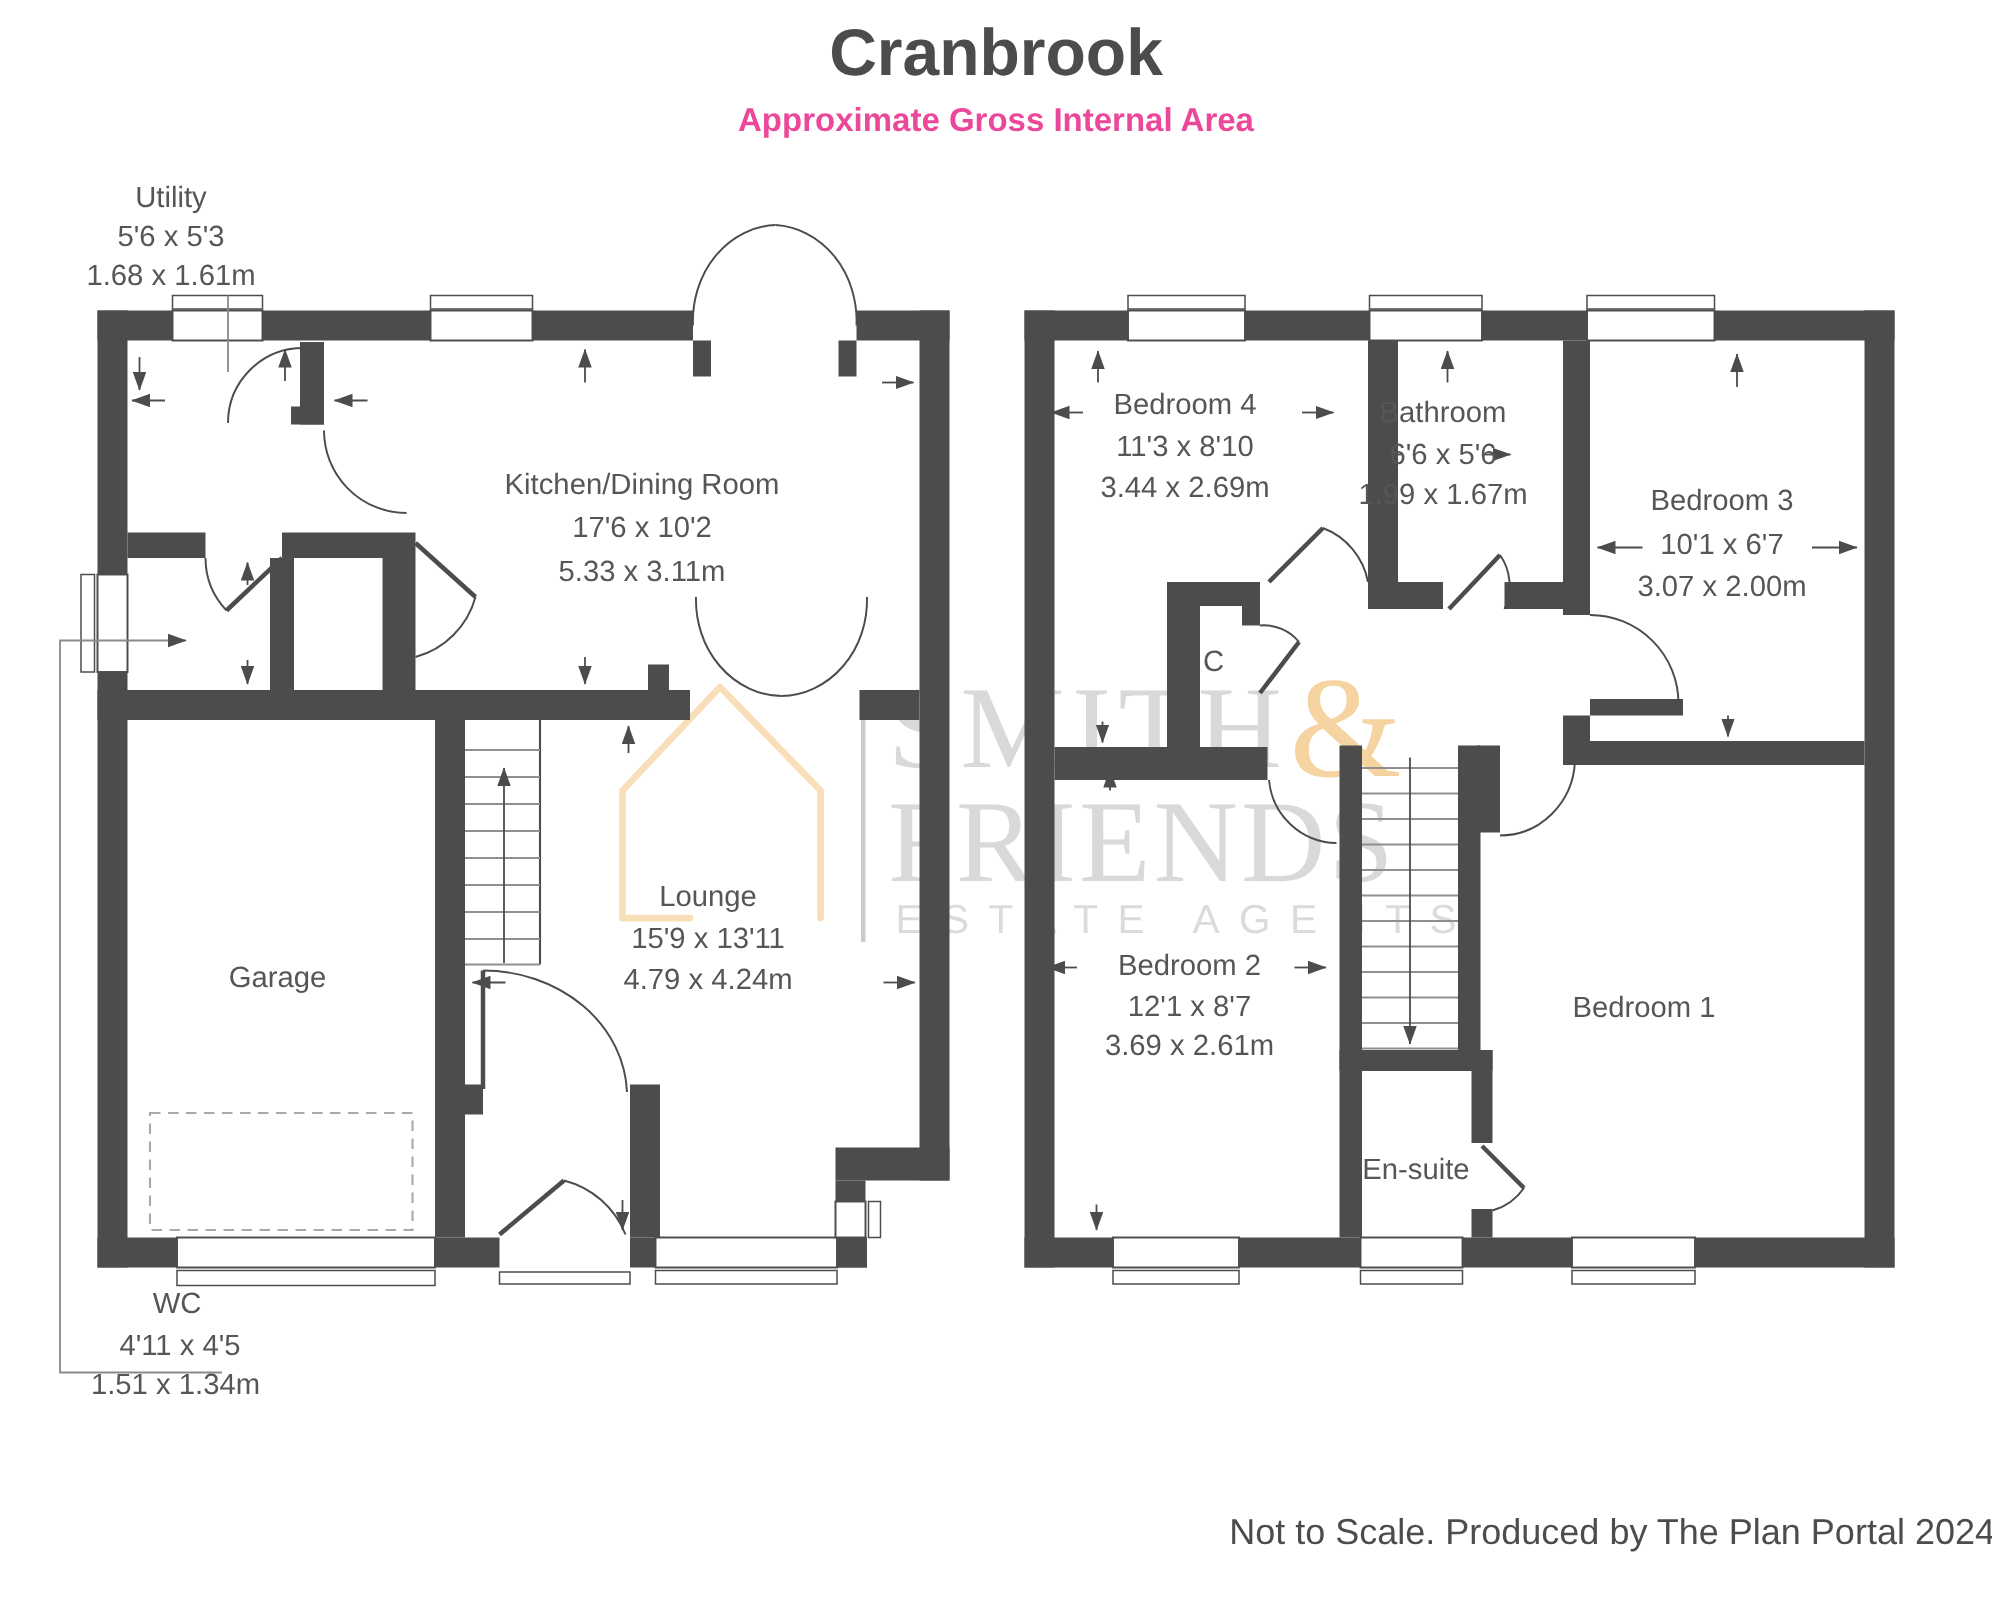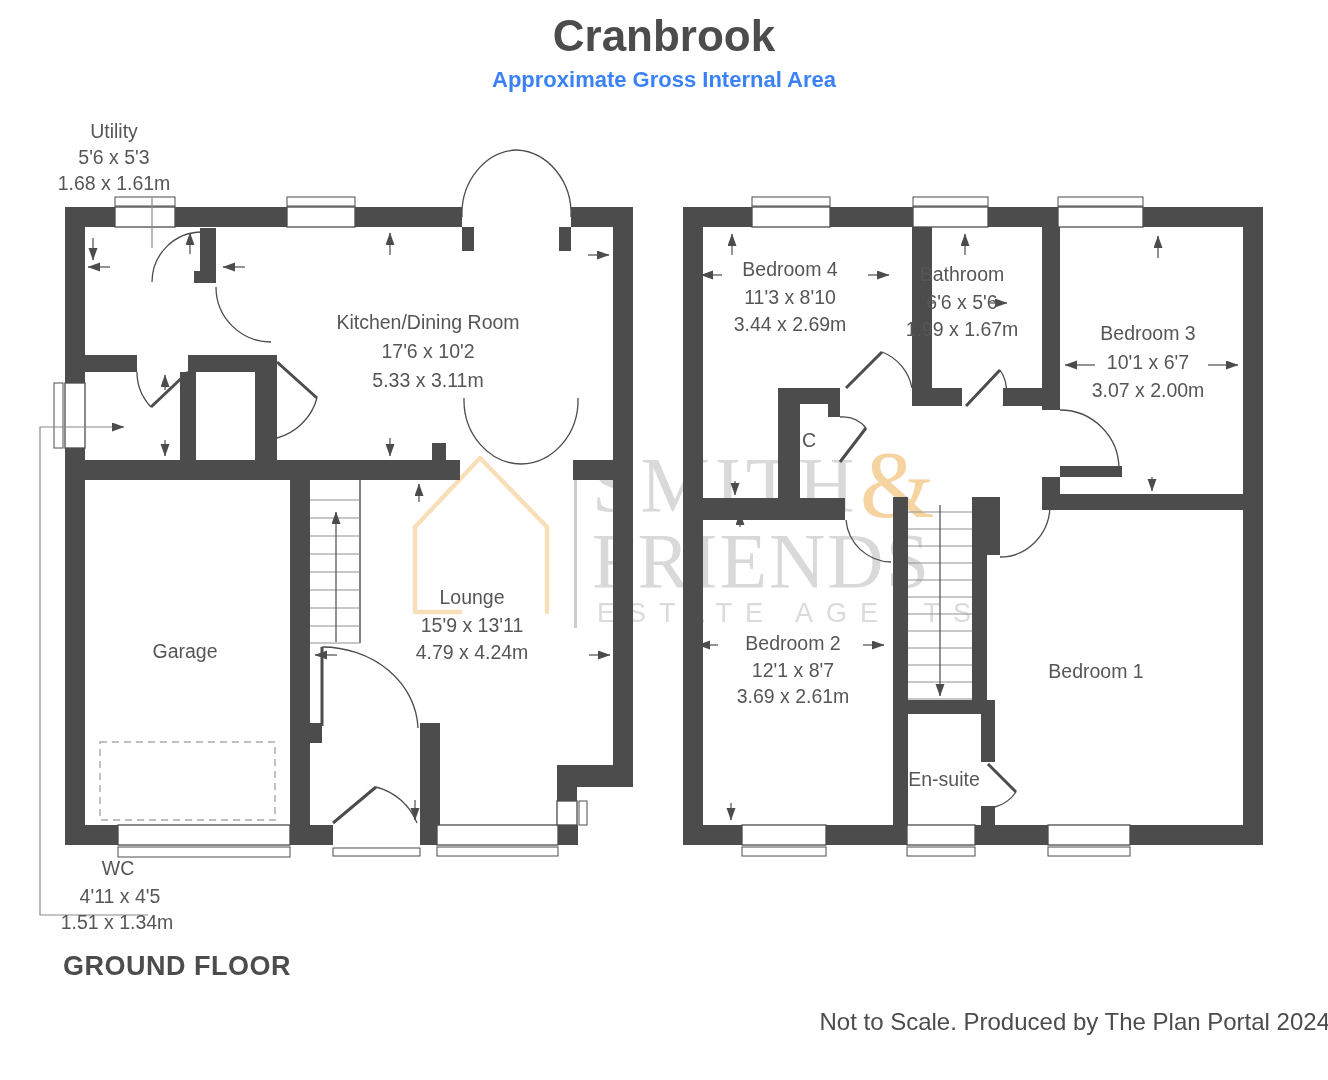--- a/index.html
+++ b/index.html
@@ -1,21 +1,21 @@
 <!DOCTYPE html>
 <html><head>
 <meta charset="utf-8">
 <style>
   html,body{margin:0;padding:0;background:#ffffff;}
   .canvas{position:relative;width:1328px;height:1080px;background:#ffffff;overflow:hidden;
           font-family:"Liberation Sans", sans-serif;color:#565656;}
   
   .hdr{position:absolute;left:0;top:14px;width:100%;text-align:center;z-index:3;}
   .hdr .title{font-size:44px;font-weight:bold;color:#4c4c4c;line-height:1.0;}
-  .hdr .sub{font-size:22px;font-weight:bold;color:#3b82f6;margin-top:9px;}
+  .hdr .sub{font-size:22px;font-weight:bold;color:#ec4899;margin-top:9px;}
   .hdr .area{font-size:22px;font-weight:bold;color:#565656;margin-top:4px;}
   
   .wm{position:absolute;z-index:1;}
   #wm-divider{left:574px;top:468px;width:3px;height:160px;background:#cccccc;}
   .wm-serif{font-family:"Liberation Serif", serif;color:#d9d9d9;white-space:nowrap;}
   #wm-line1{left:592px;top:446px;display:flex;align-items:flex-start;}
   #wm-line1 .big{font-size:78px;letter-spacing:5px;line-height:1;}
   #wm-line1 .amp{font-family:"Liberation Serif", serif;font-size:96px;line-height:0.82;color:#f6d4a2;margin-left:0px;}
   #wm-line2{left:592px;top:522px;font-size:78px;letter-spacing:2px;line-height:1;}
   #wm-line3{left:597px;top:598px;font-family:"Liberation Sans", sans-serif;font-size:27px;
@@ -314,17 +314,16 @@
         <text class="lbl" x="809" y="447">C</text>
         <text class="lbl" x="793" y="650">Bedroom 2</text>
         <text class="lbl" x="793" y="677">12'1 x 8'7</text>
         <text class="lbl" x="793" y="703">3.69 x 2.61m</text>
         <text class="lbl" x="1096" y="678">Bedroom 1</text>
         <text class="lbl" x="944" y="786">En-suite</text>
       </g>
     </g>
   </svg>
 
-  <div class="floorcap" id="cap-ground">GROUND FLOOR</div>
 
   <div class="ftr" id="ftr1">Not to Scale. Produced by The Plan Portal 2024</div>
 
 </div>
 
 </body></html>

